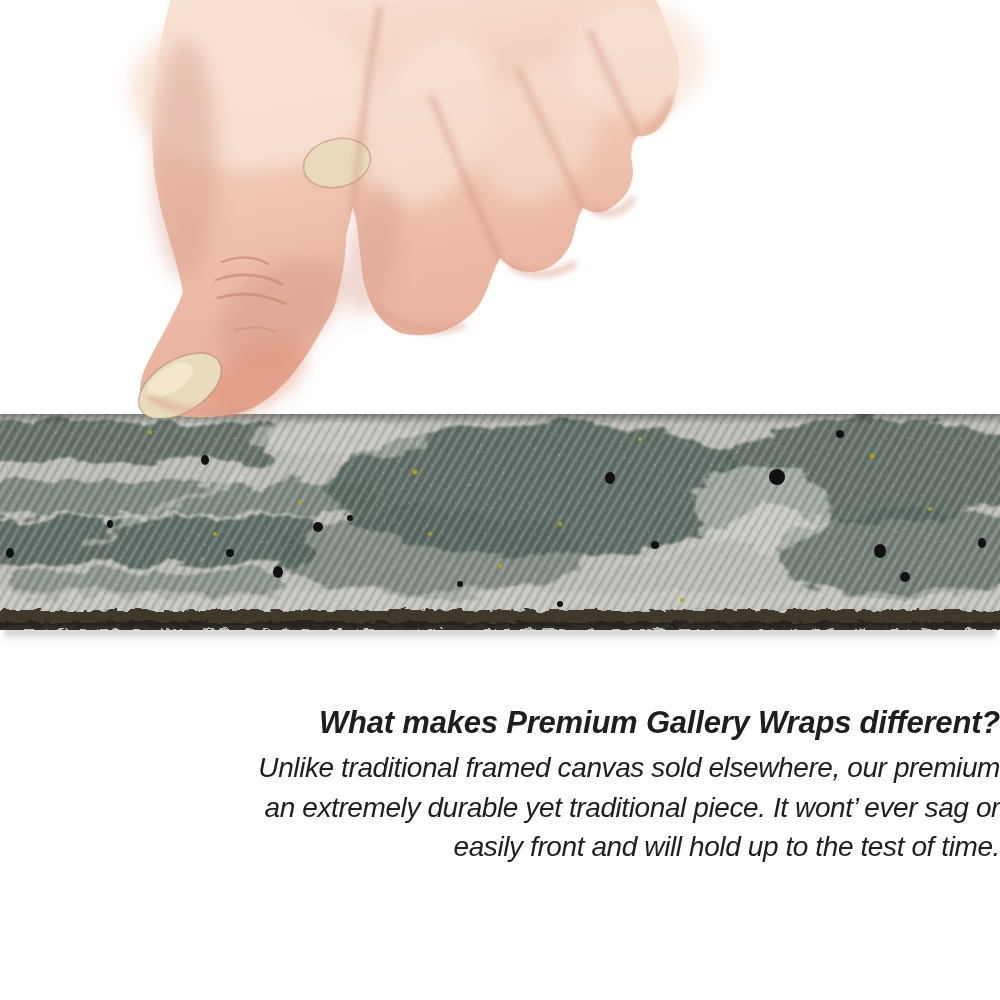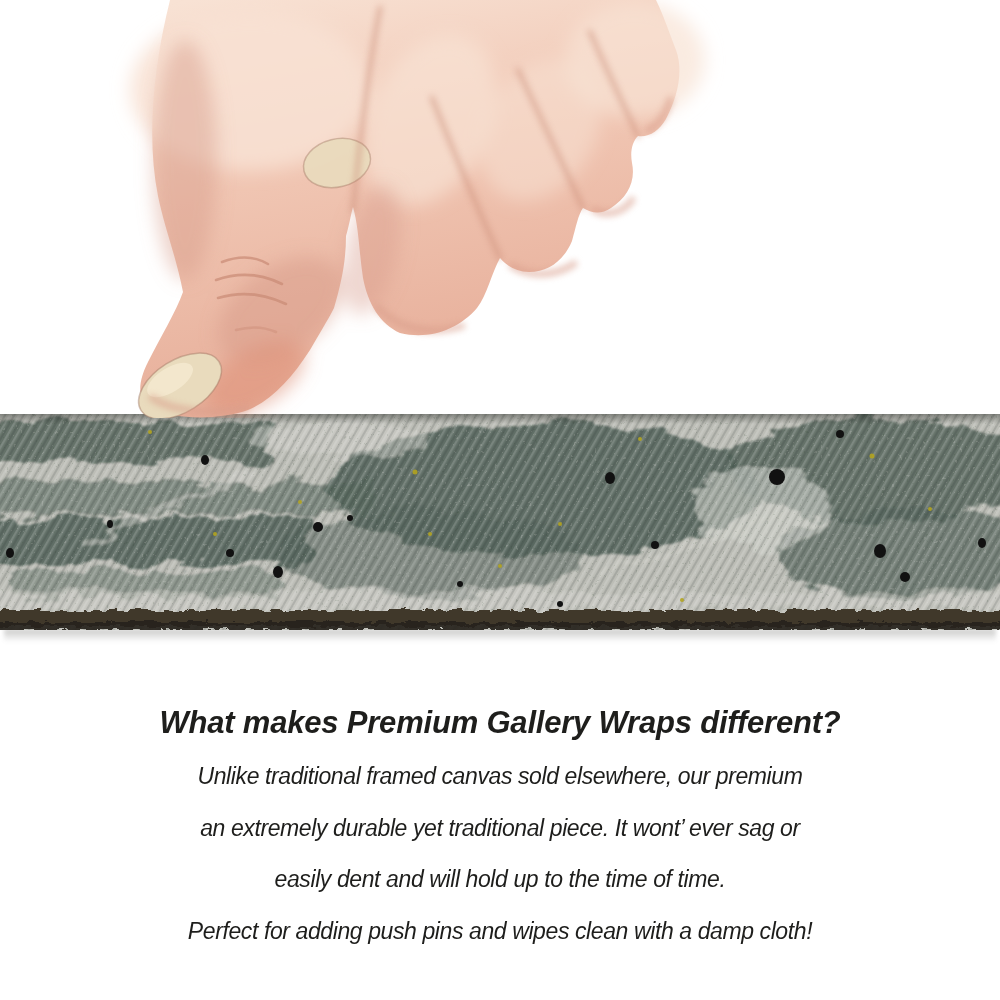--- a/index.html
+++ b/index.html
@@ -9,26 +9,26 @@
 
   
   .hand-svg{position:absolute;top:0;left:0;z-index:3;}
   .strip{position:absolute;top:414px;left:0;width:1000px;height:216px;z-index:1;}
   .strip svg{display:block;}
   .strip-shadow{position:absolute;top:629px;left:4px;width:992px;height:13px;z-index:0;
       background:linear-gradient(to bottom, rgba(70,70,66,0.30), rgba(70,70,66,0));
       filter:blur(2px);}
 
   
-  .copy{position:absolute;top:700px;left:0;width:1000px;text-align:center;z-index:4;
+  .copy{position:absolute;top:700px;left:0;width:1000px;text-align:right;z-index:4;
         color:var(--text,#1e1e1c);}
   .headline{font-style:italic;font-weight:700;font-size:31px;line-height:45px;
         letter-spacing:-0.2px;margin:0 0 3px 0;}
-  .line{font-style:italic;font-weight:400;font-size:23px;line-height:39.5px;
-        letter-spacing:-0.4px;margin:12px;}
+  .line{font-style:italic;font-weight:400;font-size:28px;line-height:39.5px;
+        letter-spacing:-0.4px;margin:0;}
 
   
   .f-skin{fill:url(#skinGrad);}
   .f-light{fill:var(--skin-light,#f8e2d4);}
   .f-shadow{fill:var(--skin-shadow,#d89c89);}
   .s-crease{stroke:var(--skin-crease,#c98a75);fill:none;stroke-linecap:round;}
   .s-shadow{stroke:var(--skin-shadow,#d89c89);fill:none;stroke-linecap:round;}
   .f-nail{fill:var(--nail,#e9dbbd);stroke:rgba(160,120,100,0.45);stroke-width:1.5;}
   .cv-base{fill:var(--canvas-light,#bcbdb6);}
   .cv-dark{fill:var(--canvas-dark,#55655c);}
@@ -228,16 +228,15 @@
       <path d="M 216 280 Q 250 268 282 284"></path>
       <path d="M 218 298 Q 252 288 286 304"></path>
       <path d="M 236 330 Q 258 324 276 332" opacity="0.6"></path>
     </g>
   </svg>
 
   <section class="copy">
     <h2 class="headline">What makes Premium Gallery Wraps different?</h2>
     <p class="line">Unlike traditional framed canvas sold elsewhere, our premium</p>
     <p class="line">an extremely durable yet traditional piece. It wont’ ever sag or</p>
-    <p class="line">easily dent and will hold up to the time of time.</p>
-    <p class="line">Perfect for adding push pins and wipes clean with a damp cloth!</p>
+    <p class="line">easily front and will hold up to the test of time.</p>
   </section>
 </div>
 
 </body></html>

